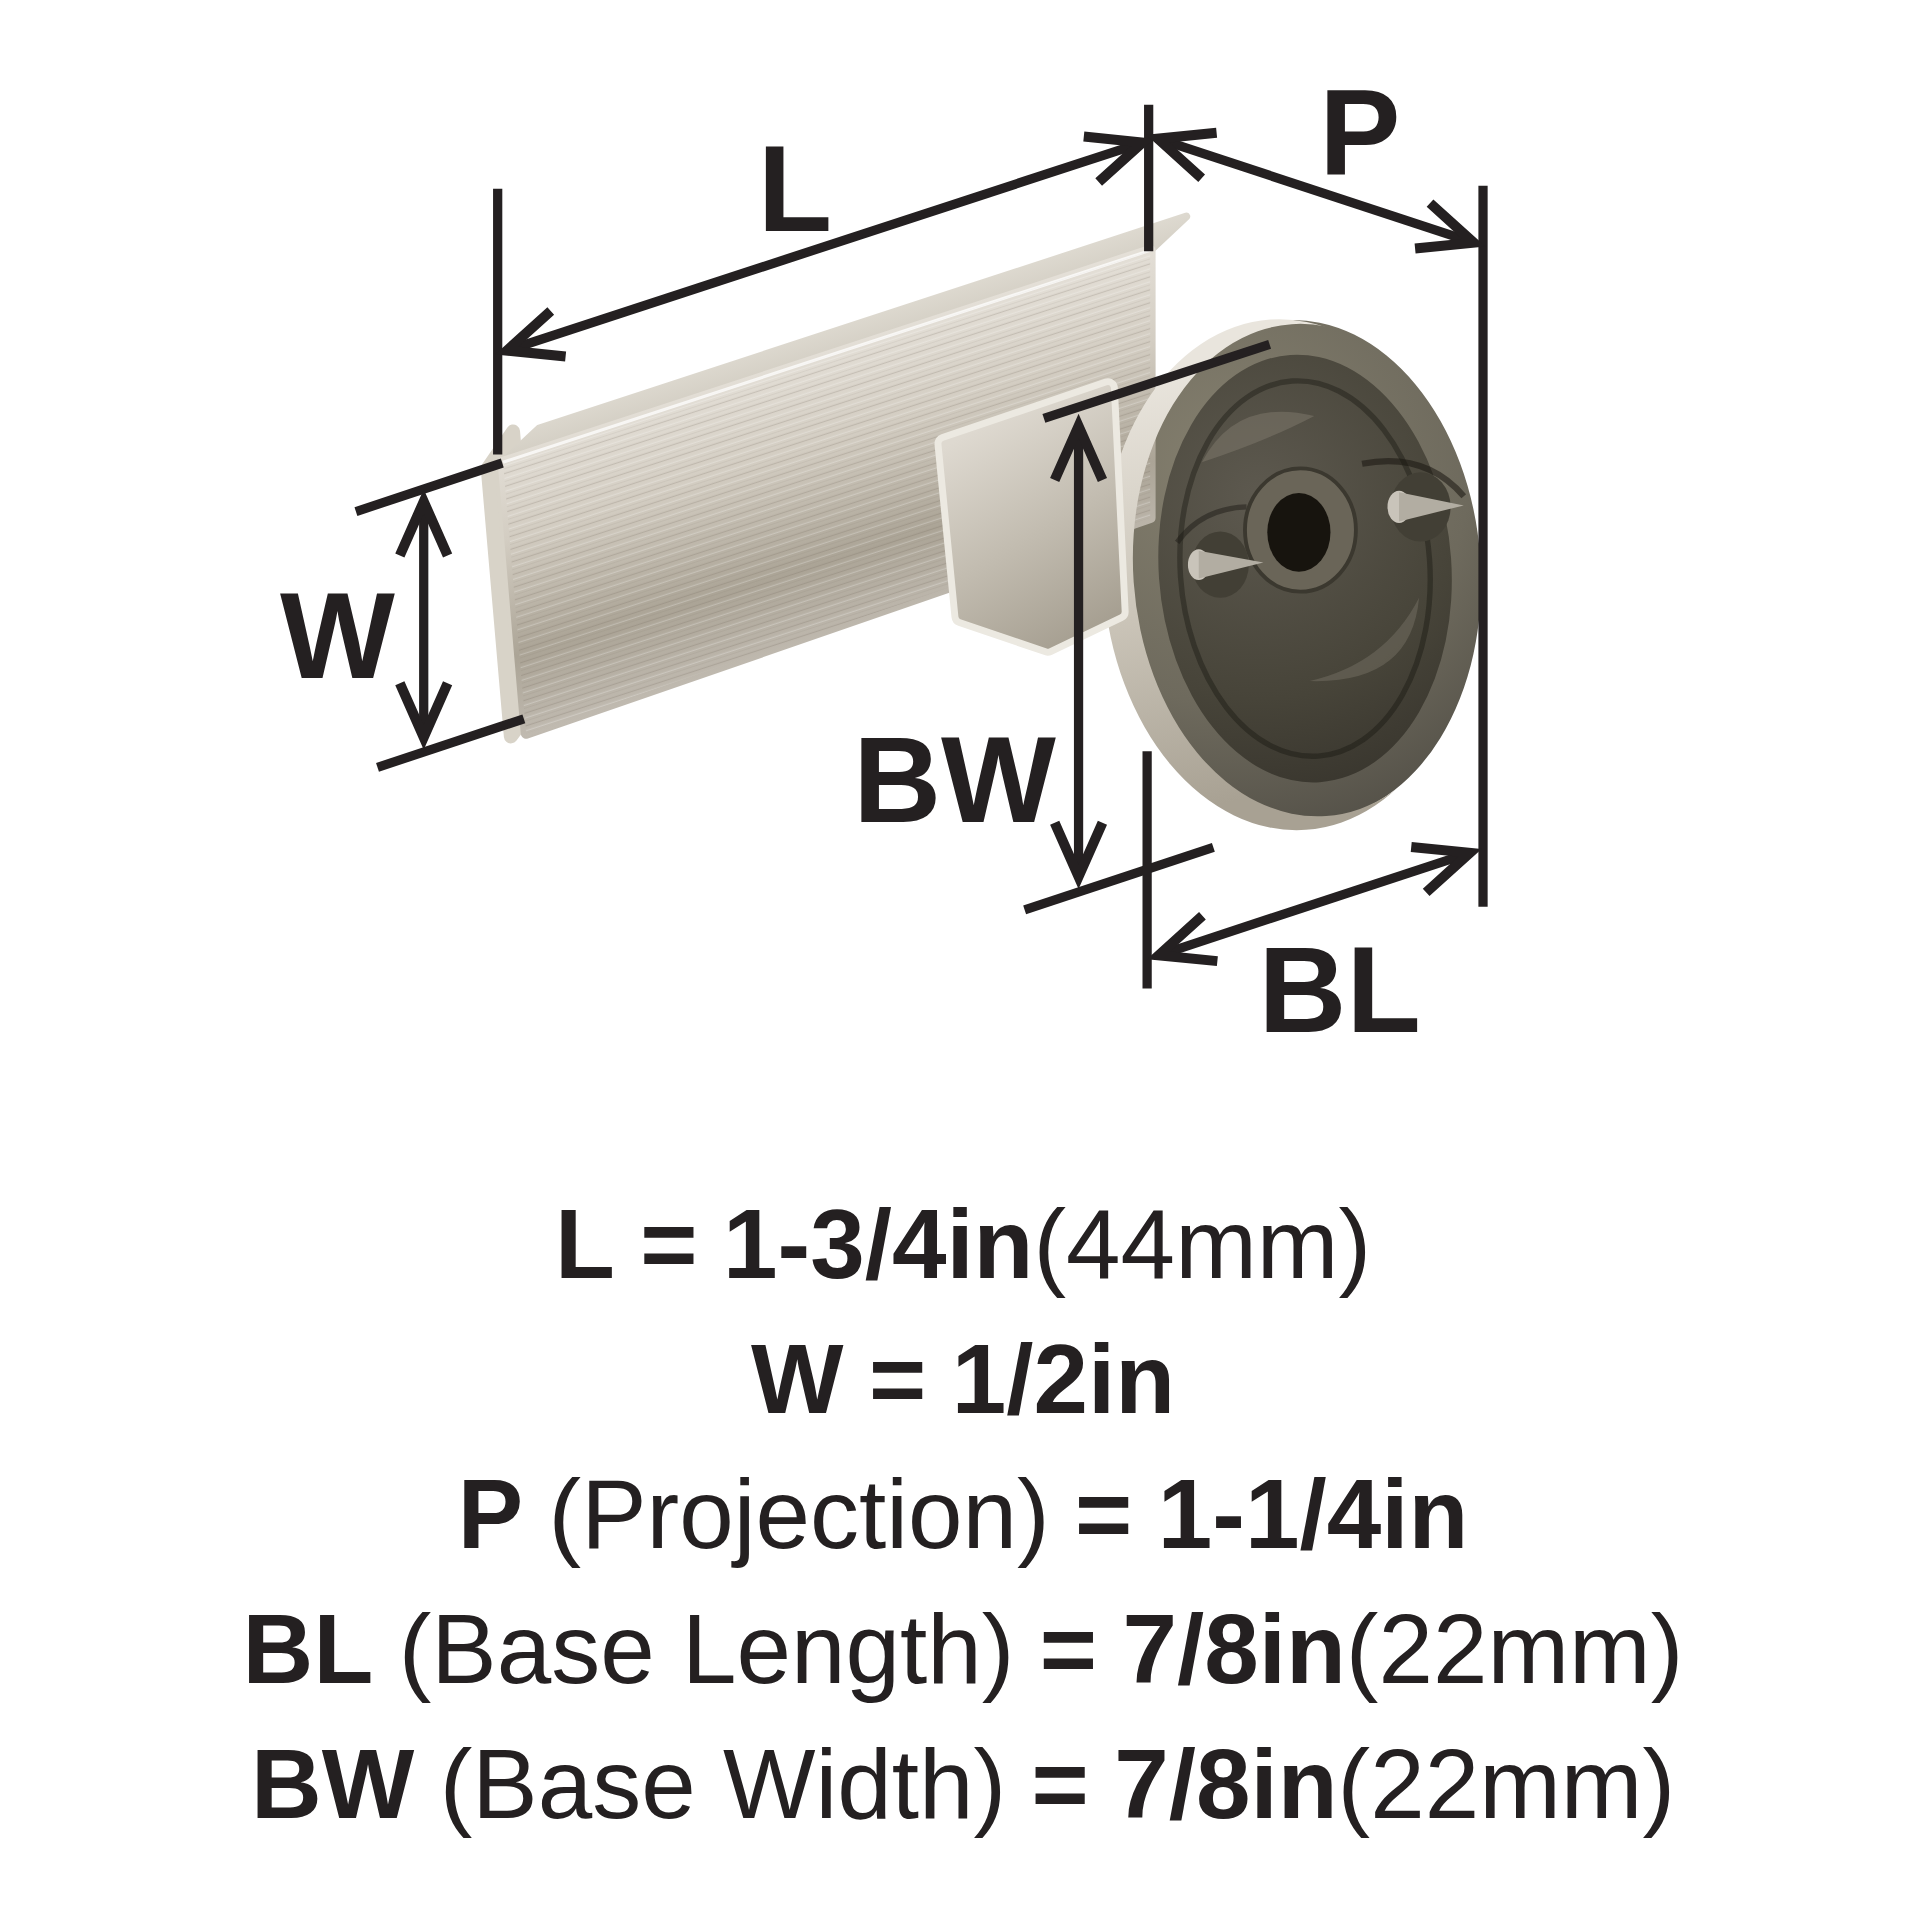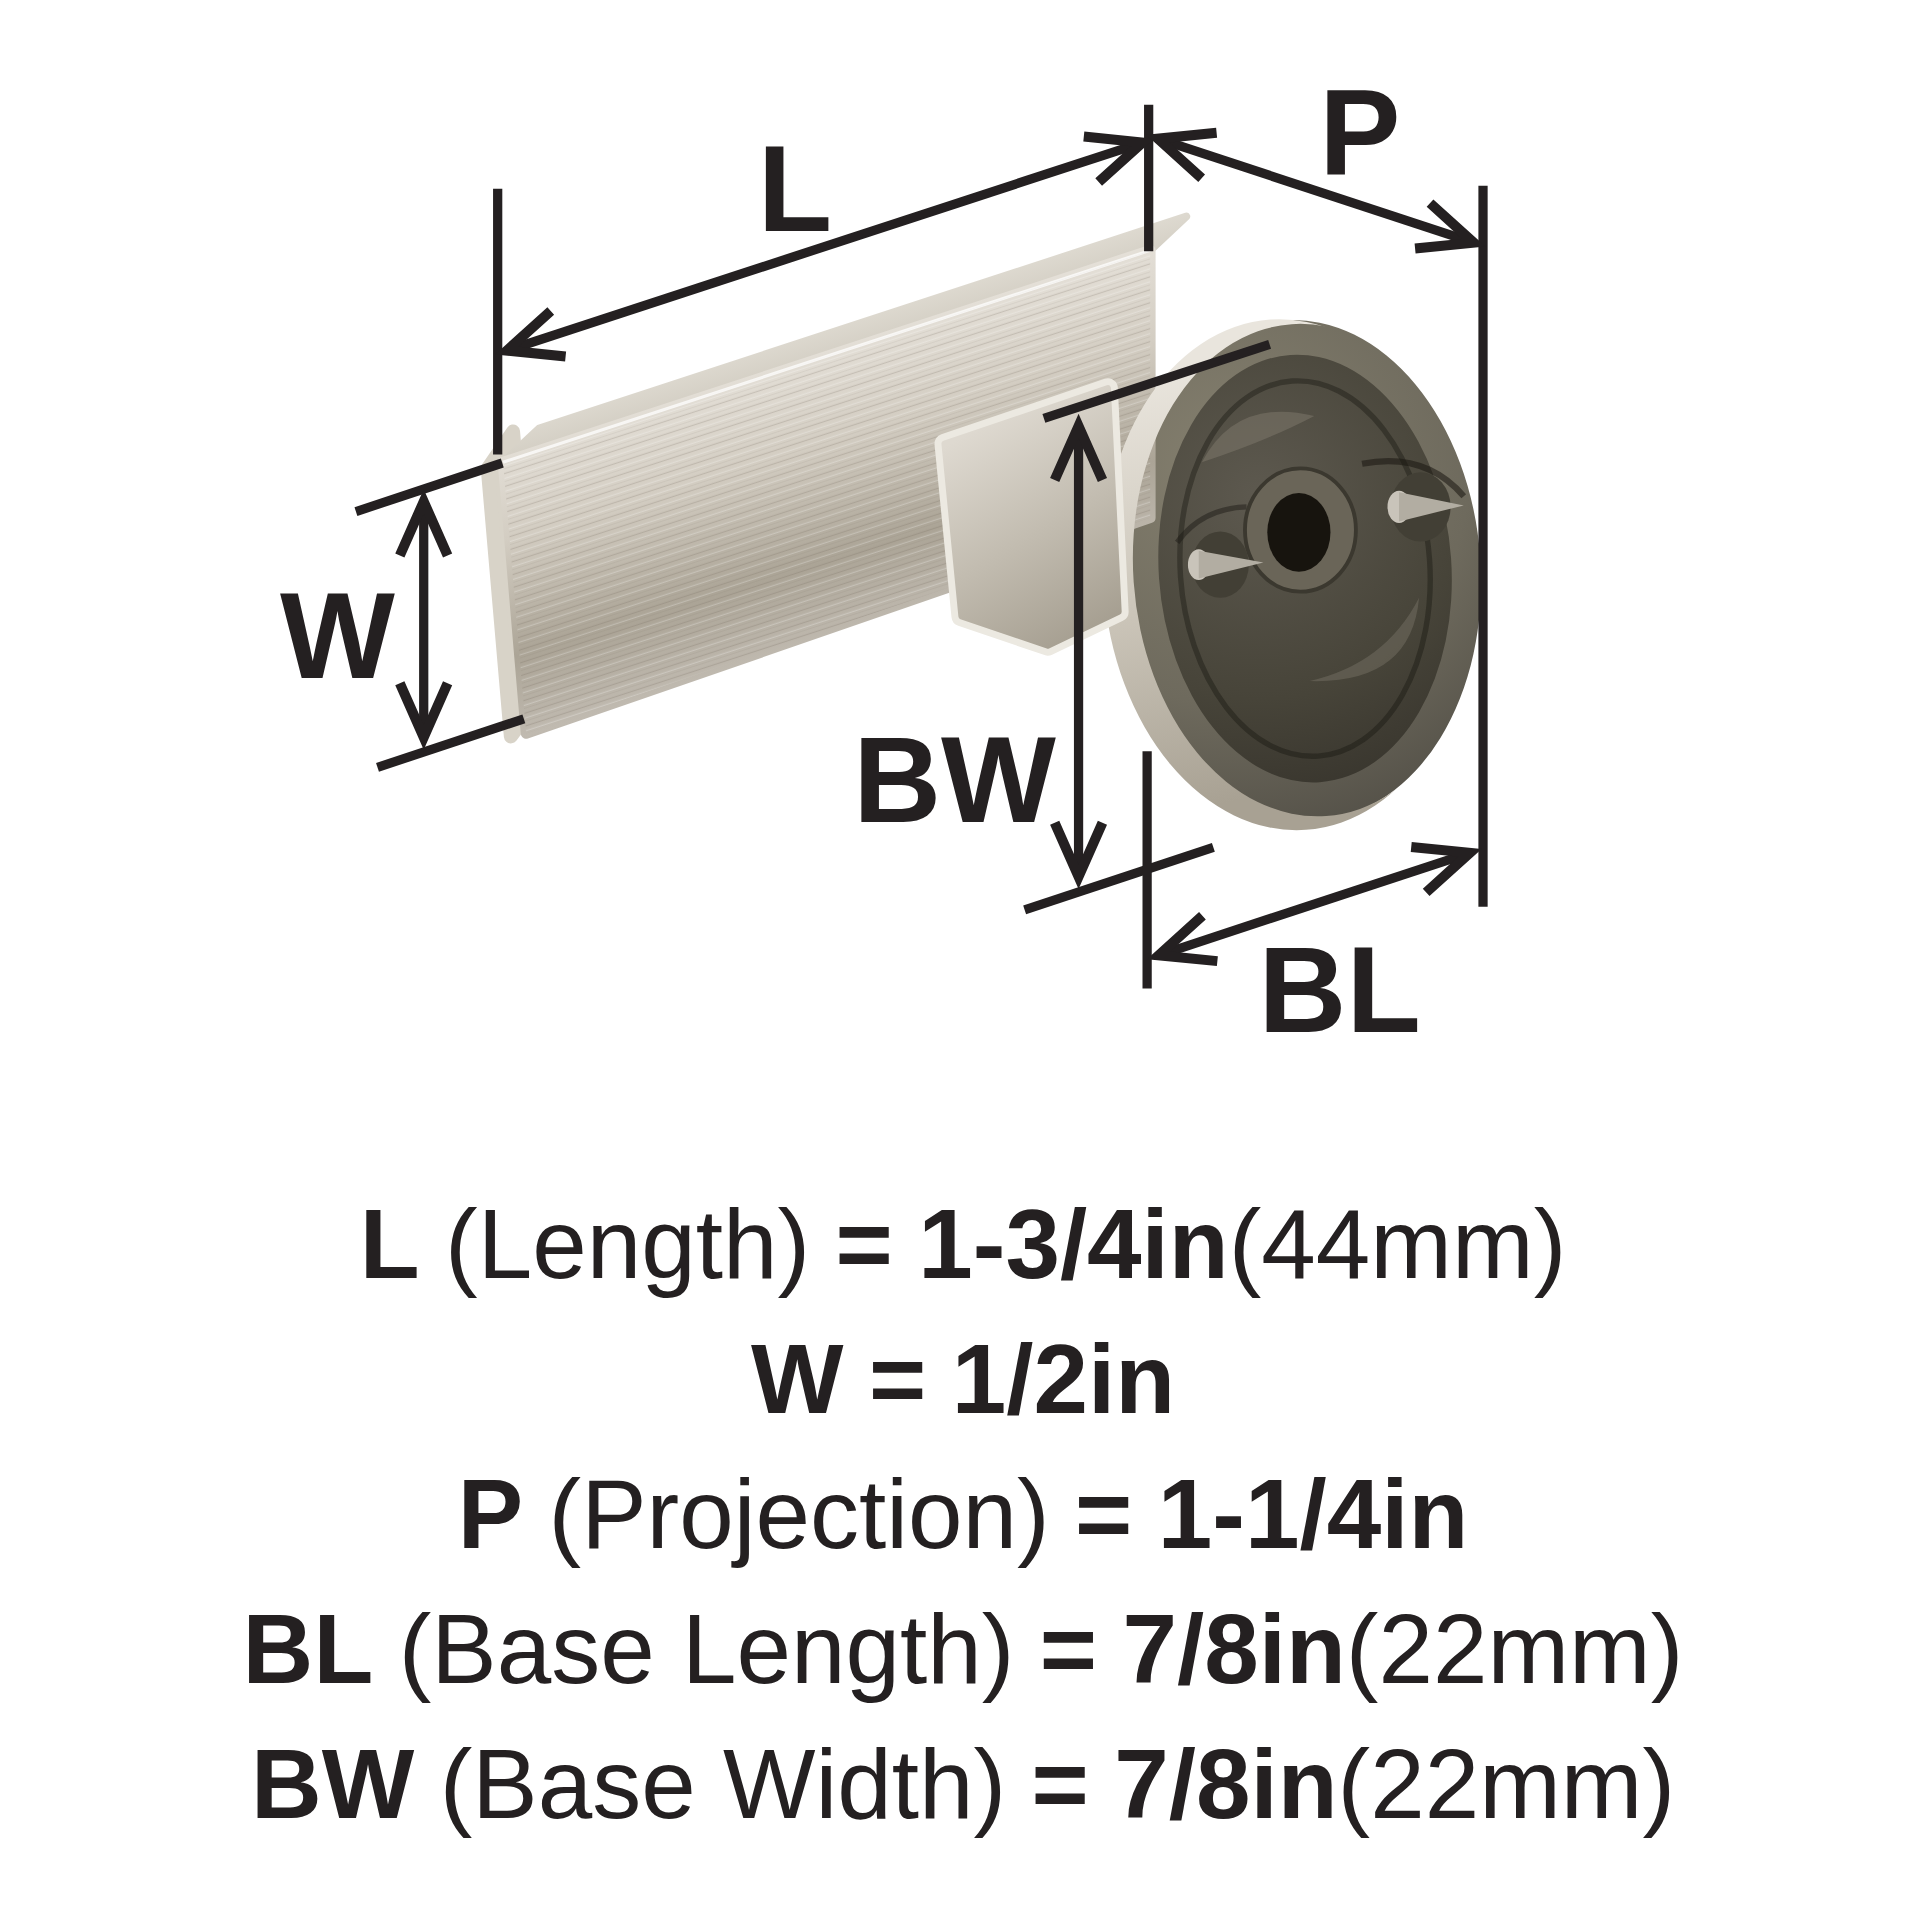--- a/index.html
+++ b/index.html
@@ -137,21 +137,21 @@
       <text x="1032" y="300">L</text>
       <text x="1765" y="227">P</text>
       <text x="438" y="880">W</text>
       <text x="1239" y="1067">BW</text>
       <text x="1739" y="1340">BL</text>
     </g>
   </svg>
 
   <div class="specs">
     <div class="spec-row">
-      <span class="b gap">L</span><span class="r gap">(Length)</span><span class="b gap">=</span><span class="b">1-3/4in</span><span class="r">(44mm)</span>
+      <span class="b gap">L</span><span class="b gap">=</span><span class="b">1-3/4in</span><span class="r">(44mm)</span>
     </div>
     <div class="spec-row">
       <span class="b gap">W</span><span class="b gap">=</span><span class="b">1/2in</span>
     </div>
     <div class="spec-row">
       <span class="b gap">P</span><span class="r gap">(Projection)</span><span class="b gap">=</span><span class="b">1-1/4in</span>
     </div>
     <div class="spec-row">
       <span class="b gap">BL</span><span class="r gap">(Base Length)</span><span class="b gap">=</span><span class="b">7/8in</span><span class="r">(22mm)</span>
     </div>

